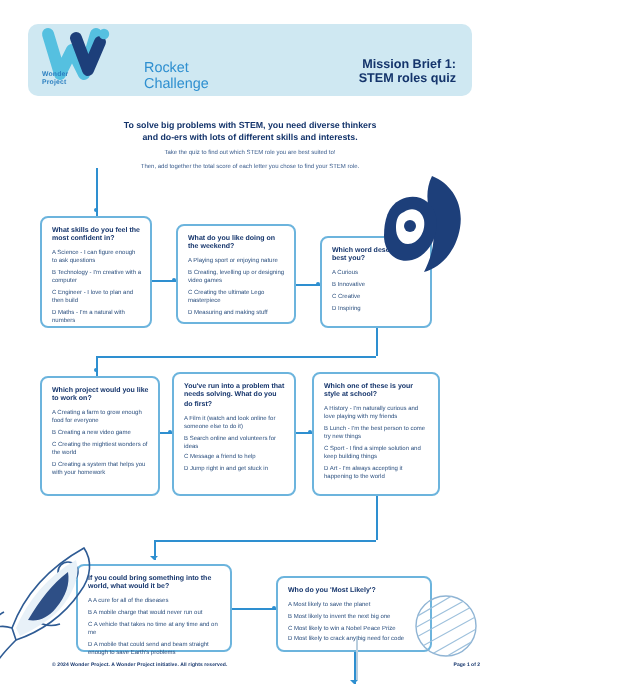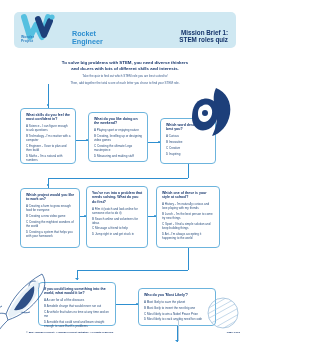--- a/index.html
+++ b/index.html
@@ -19,21 +19,21 @@
   }
   .logo{position:absolute;left:4px;top:1px;width:52px;height:34px;}
   .logo svg{display:block;}
   .logo-text{
     position:absolute;left:7px;top:23px;width:46px;
     font-size:3.4px;font-weight:bold;line-height:4.4px;color:#2b7fc0;
     letter-spacing:.1px;
   }
   .challenge{
     position:absolute;left:58px;top:18px;
-    font-size:7.2px;font-weight:bold;line-height:8px;color:#2e8fd0;
+    font-size:7.2px;font-weight:normal;line-height:8px;color:#2e8fd0;
   }
   .missiontitle{
     position:absolute;right:8px;top:17px;text-align:right;
     font-size:6.3px;font-weight:bold;line-height:7.4px;color:#14346b;
   }
 
   
   .intro{
     position:absolute;left:30px;top:60px;width:190px;text-align:center;
   }
@@ -112,21 +112,21 @@
         <circle cx="34" cy="4" r="2.6" fill="#55c0e0"></circle>
       </svg>
     </div>
     <div class="logo-text">
       <div>Wonder</div>
       <div>Project</div>
     </div>
 
     <div class="challenge">
       <div>Rocket</div>
-      <div>Engineer</div>
+      <div>Challenge</div>
     </div>
 
     <div class="missiontitle">
       <div>Mission Brief 1:</div>
       <div>STEM roles quiz</div>
     </div>
   </div>
 
   <div class="intro">
     <div class="intro-head">To solve big problems with STEM, you need diverse thinkers</div>

